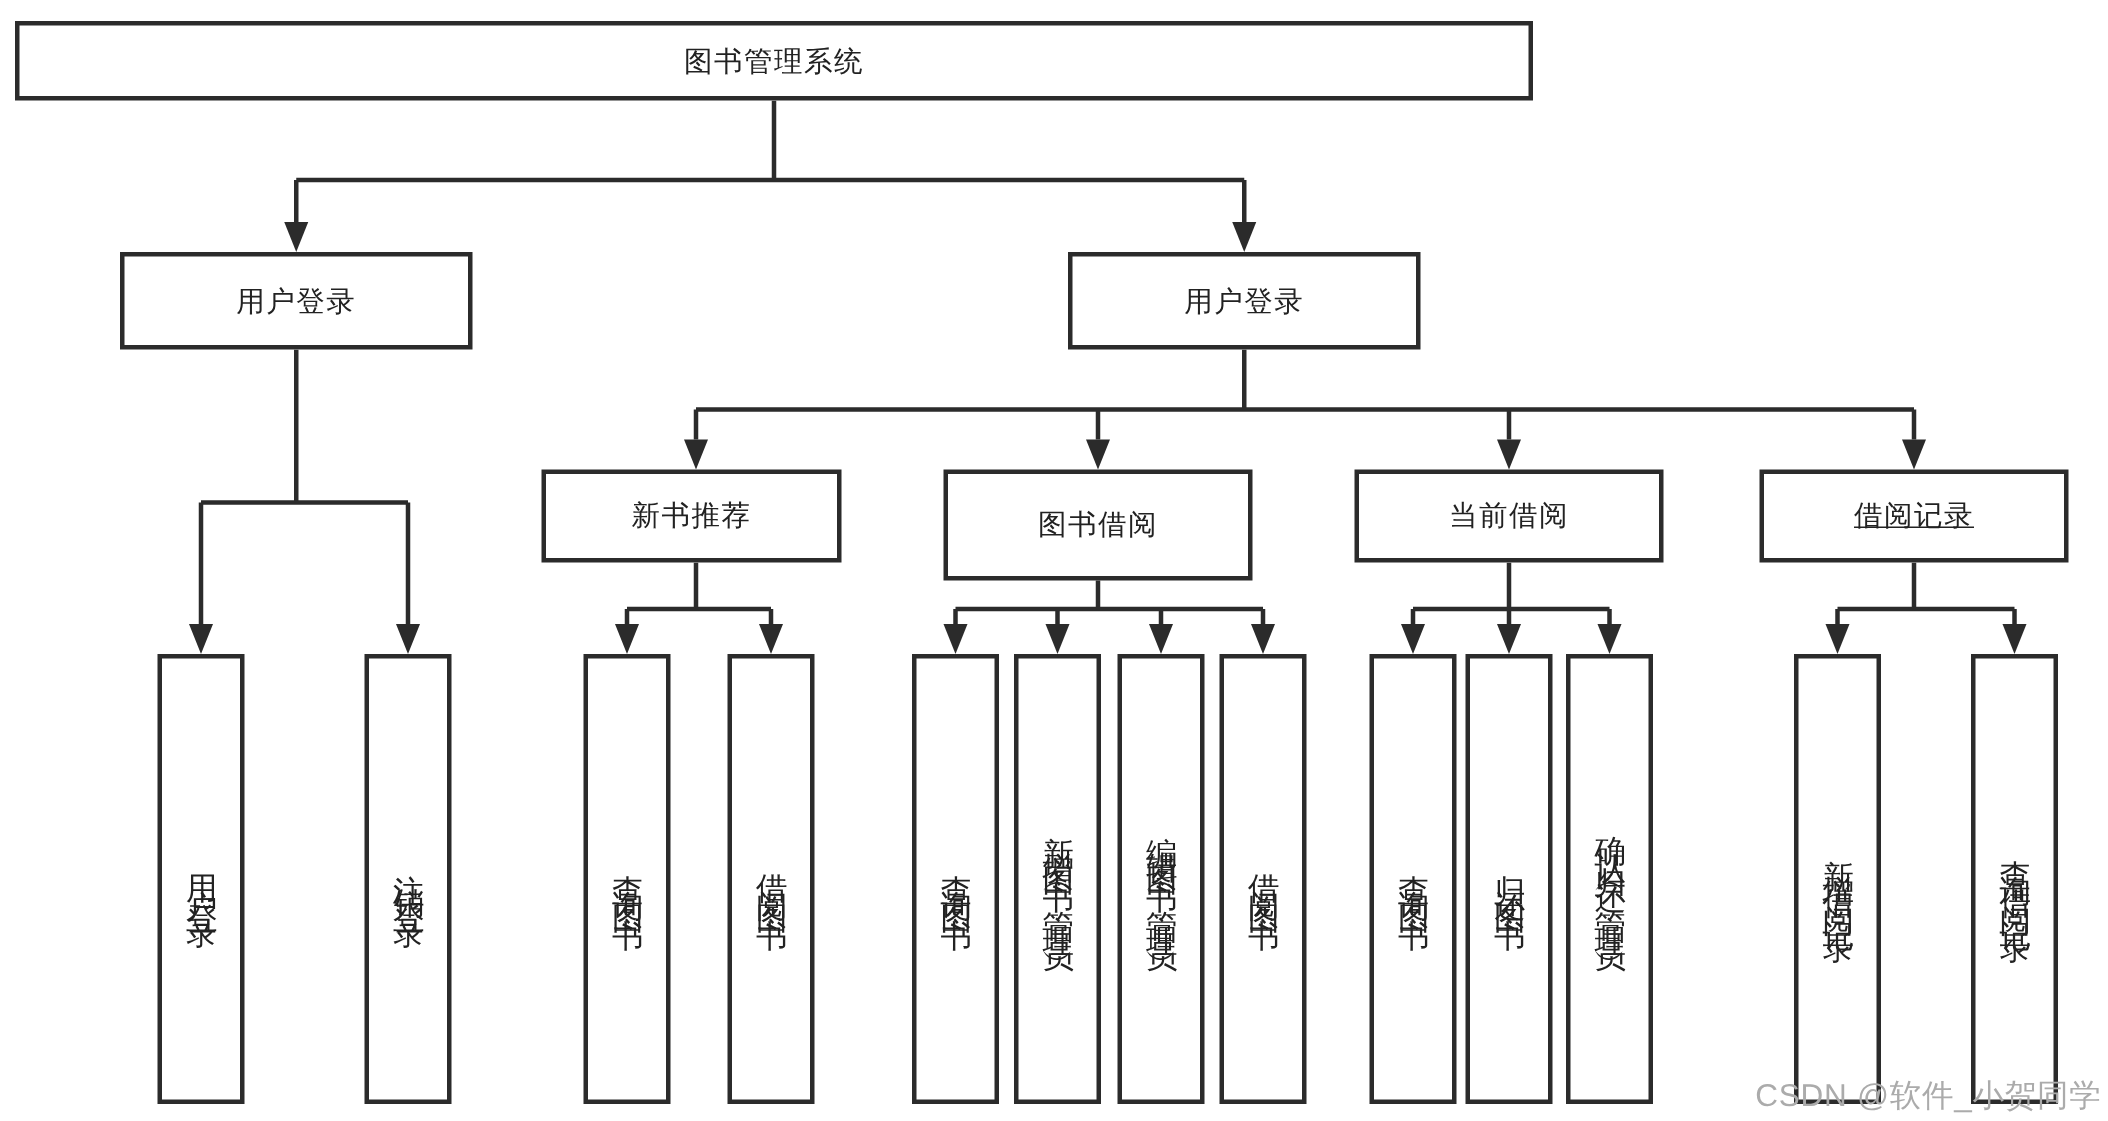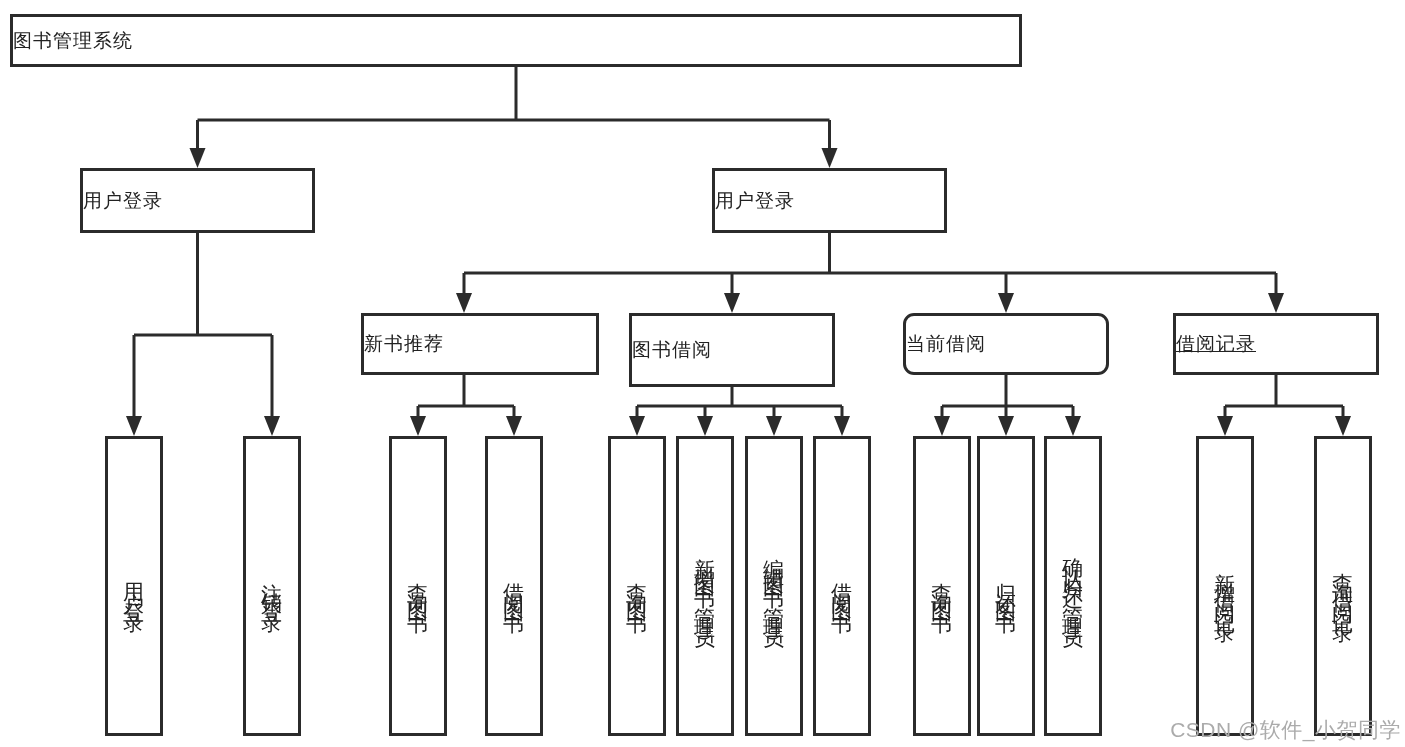--- a/index.html
+++ b/index.html
@@ -10,21 +10,21 @@
     font-family:"Liberation Sans","DejaVu Sans",sans-serif;
     color:#222222;
     overflow:hidden;
   }
   .node{
     position:absolute;
     border:3px solid #2b2b2b;
     background:#ffffff;
     display:flex;
     align-items:center;
-    justify-content:flex-start;
+    justify-content:center;
     box-sizing:border-box;
     font-size:19px;
     letter-spacing:1px;
     color:#222222;
   }
   .leaf{
     position:absolute;
     border:3px solid #2b2b2b;
     background:#ffffff;
     box-sizing:border-box;
@@ -99,27 +99,27 @@
     <span>图书管理系统</span>
   </div>
 
   <div class="node" style="left:80px;top:168px;width:235px;height:65px;">
     <span>用户登录</span>
   </div>
   <div class="node" style="left:712px;top:168px;width:235px;height:65px;">
     <span>用户登录</span>
   </div>
 
-  <div class="node" style="left:361px;top:313px;width:238px;height:62px;">
+  <div class="node" style="left:361px;top:313px;width:200px;height:62px;">
     <span>新书推荐</span>
   </div>
   <div class="node" style="left:629px;top:313px;width:206px;height:74px;">
     <span>图书借阅</span>
   </div>
-  <div class="node" style="left:903px;top:313px;width:206px;height:62px;border-radius:11px;">
+  <div class="node" style="left:903px;top:313px;width:206px;height:62px;">
     <span>当前借阅</span>
   </div>
   <div class="node" style="left:1173px;top:313px;width:206px;height:62px;text-decoration:underline;">
     <span>借阅记录</span>
   </div>
 
   <div class="leaf" style="left:105px;">用户登录</div>
   <div class="leaf" style="left:243px;">注销登录</div>
 
   <div class="leaf" style="left:389px;">查询图书</div>

